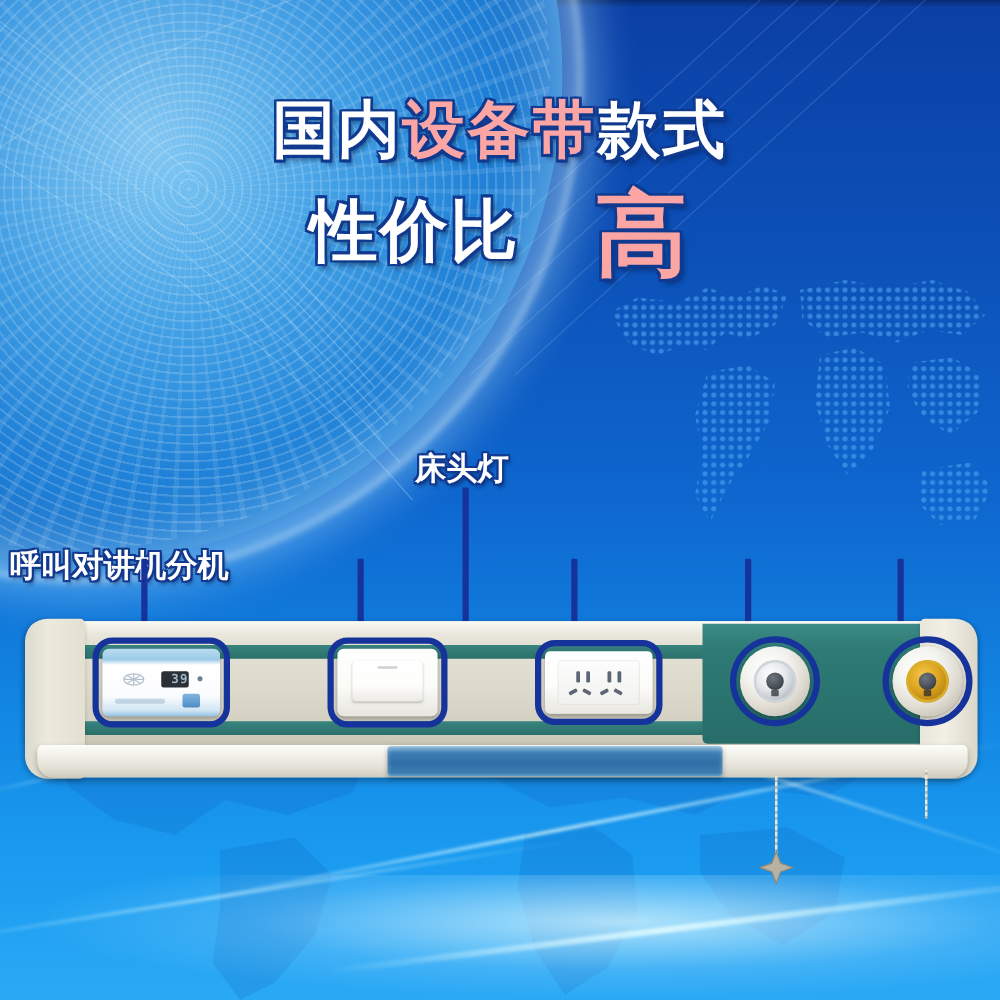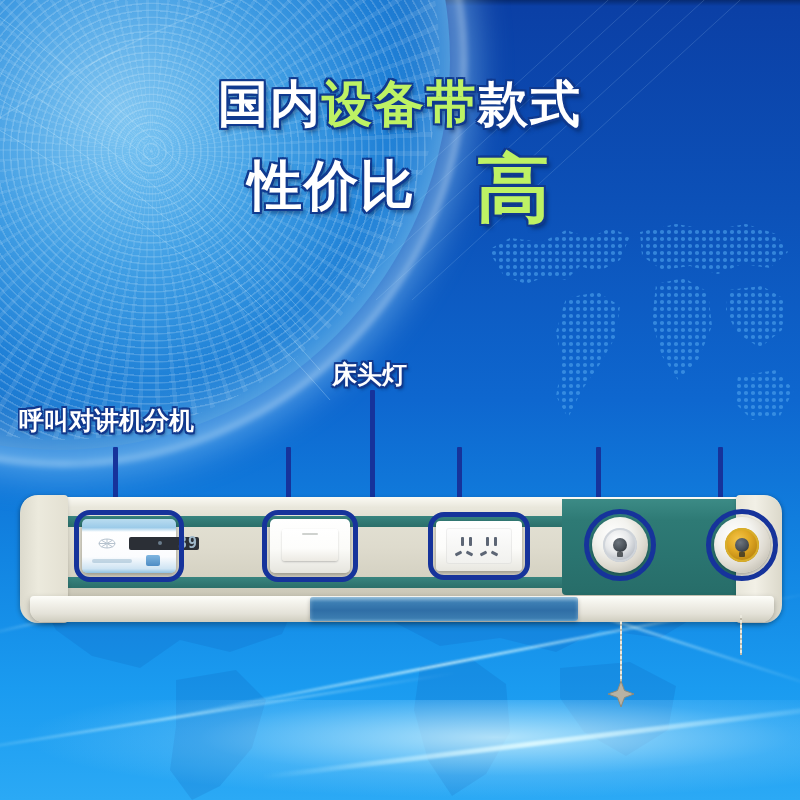--- a/index.html
+++ b/index.html
@@ -80,21 +80,21 @@
     margin-top:18px;white-space:nowrap;
   }
   .w{
     color:#ffffff;
     text-shadow:
       -2px 0 #103a8f, 2px 0 #103a8f, 0 -2px #103a8f, 0 2px #103a8f,
       -2px -2px #103a8f, 2px -2px #103a8f, -2px 2px #103a8f, 2px 2px #103a8f,
       3px 4px 4px rgba(3,25,70,.55);
   }
   .y{
-    color:#bef264;
+    color:#fca5a5;
     text-shadow:
       -2px 0 #103a8f, 2px 0 #103a8f, 0 -2px #103a8f, 0 2px #103a8f,
       -2px -2px #103a8f, 2px -2px #103a8f, -2px 2px #103a8f, 2px 2px #103a8f,
       3px 4px 4px rgba(3,25,70,.55);
     margin-top: 48px;
   }
   .hl-big{
     font-size:74px;font-weight:bold;vertical-align:-10px;margin-left:60px;
   }
 
@@ -160,24 +160,23 @@
   }
 
   
   .intercom{
     position:absolute;left:60px;top:22px;width:94px;height:54px;border-radius:5px;
     background:linear-gradient(180deg,#b9dcf0 0%,#9ccbe9 16%,#ffffff 24%,#fbfcfe 70%,#cfe4f3 92%,#8fc1e2 100%);
     box-shadow:0 2px 4px rgba(0,0,0,.3);
   }
   .ic-screen{
     position:absolute;left:47px;top:18px;width:22px;height:13px;border-radius:2px;
-    background:#2b2f36;color:#9fb8c9;font-size:15px;font-weight:bold;
-    text-align:center;line-height:13px;letter-spacing:1px;
+    background:#2b2f36;color:#9fb8c9;font-size:10px;font-weight:bold;
+    text-align:right;line-height:13px;letter-spacing:1px;
     font-family:"DejaVu Sans Mono","Liberation Mono",monospace;
-    padding-left:48px;
   }
   .ic-dot{position:absolute;left:76px;top:22px;width:4px;height:4px;border-radius:50%;background:#6b7c8c;}
   .ic-fan{position:absolute;left:13px;top:17px;width:24px;height:15px;opacity:.55;}
   .ic-btn{
     position:absolute;left:64px;top:36px;width:14px;height:11px;border-radius:2px;
     background:linear-gradient(180deg,#7fb6e0,#4e8cc4);
   }
   .ic-bar{
     position:absolute;left:10px;top:40px;width:40px;height:4px;border-radius:2px;
     background:rgba(140,175,200,.45);
@@ -322,21 +321,21 @@
 
   <div class="headline">
     <div class="hl-line1">
       <span class="w">国内</span><span class="y">设备带</span><span class="w">款式</span>
     </div>
     <div class="hl-line2">
       <span class="w">性价比</span><span class="y hl-big">高</span>
     </div>
   </div>
 
-  <div class="callout-label" style="left:8px;top:404px;margin-left:11px;">呼叫对讲机分机</div>
+  <div class="callout-label" style="left:8px;top:436px;">呼叫对讲机分机</div>
   <div class="callout-label" style="left:332px;top:358px;text-align:center;">床头灯</div>
 
   <div class="leader" style="left:113px;top:447px;height:77px;"></div>
   <div class="leader" style="left:286px;top:447px;height:77px;"></div>
   <div class="leader" style="left:370px;top:390px;height:222px;"></div>
   <div class="leader" style="left:457px;top:447px;height:77px;"></div>
   <div class="leader" style="left:596px;top:447px;height:77px;"></div>
   <div class="leader" style="left:718px;top:447px;height:77px;"></div>
 
   <div class="panel">

